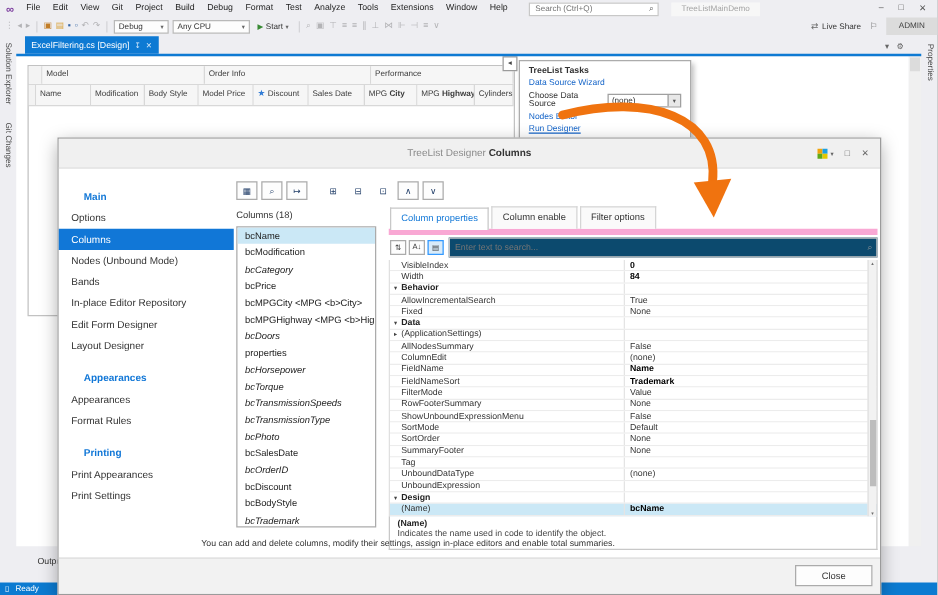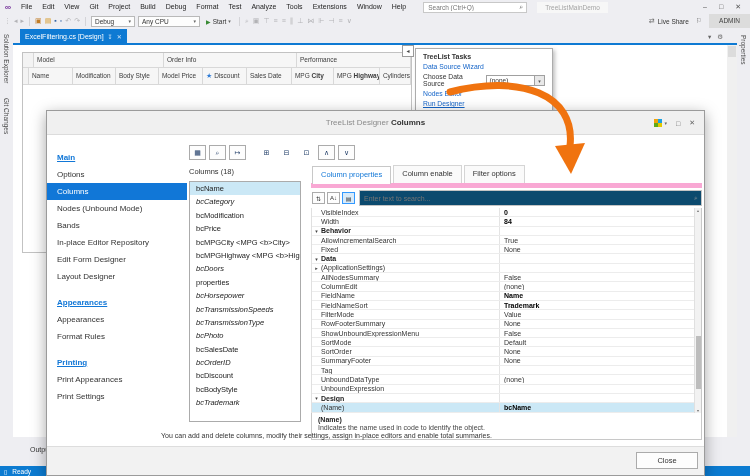--- a/index.html
+++ b/index.html
@@ -75,21 +75,21 @@
   .dlg-title .pre { color:#8A8A8A; white-space:pre; }
   .dlg-title .bold { color:#333; font-weight:bold; }
   .dlg-ctls { position:absolute; right:9px; top:0; height:24px; display:flex; align-items:center; gap:9px; color:#666; font-size:7px; }
   .palette { display:inline-grid; grid-template-columns:4px 4px; grid-template-rows:4px 4px; }
   .palette i:nth-child(1){background:#F0A30A;} .palette i:nth-child(2){background:#1BA1E2;}
   .palette i:nth-child(3){background:#60A917;} .palette i:nth-child(4){background:#E3C800;}
   .dlg-body { position:absolute; left:0; top:24px; right:0; bottom:29px; background:#FFFFFF; }
 
   .dlg-nav { position:absolute; left:0; top:0; width:140px; bottom:0; padding-top:14px; }
   .nav-section { margin-bottom:9px; }
-  .nav-header { color:#1177D7; font-weight:bold; font-size:8px; padding:4px 10px;text-decoration:underline; }
+  .nav-header { color:#1177D7; font-weight:bold; font-size:8px; padding:4px 20px; }
   .nav-item { font-size:8px; color:#333; padding:4px 10px; white-space:nowrap; cursor:default; }
   .nav-item.selected { background:#1177D7; color:#fff; }
 
   .dlg-tools { position:absolute; left:142px; top:10px; display:flex; gap:3px; }
   .dtool { width:17px; height:15px; border:1px solid #ABABAB; background:#FDFDFD; color:#1F3C67; font-size:7px; display:flex; align-items:center; justify-content:center; }
   .dtool.flat { border-color:transparent; background:transparent; }
   .dlg-tools .gap { width:6px; }
   .cols-caption { position:absolute; left:142px; top:32px; font-size:7.5px; color:#333; }
   .cols-list { position:absolute; left:142px; top:46px; width:112px; height:241px; border:1px solid #ABABAB; background:#fff; overflow:hidden; }
   .col-item { height:13.4px; line-height:13.4px; font-size:7.5px; color:#222; padding-left:6px; white-space:nowrap; overflow:hidden; }
@@ -353,28 +353,29 @@
         <div class="dtool flat">⊞</div>
         <div class="dtool flat">⊟</div>
         <div class="dtool flat">⊡</div>
         <div class="dtool">∧</div>
         <div class="dtool">∨</div>
       </div>
       <div class="cols-caption">Columns (18)</div>
       <div class="cols-list">
 
       <div class="col-item selected">bcName</div>
+          <div class="col-item">bcModification</div>
           <div class="col-item italic">bcCategory</div>
-          <div class="col-item">bcModification</div>
           <div class="col-item">bcPrice</div>
           <div class="col-item">bcMPGCity &lt;MPG &lt;b&gt;City&gt;</div>
           <div class="col-item">bcMPGHighway &lt;MPG &lt;b&gt;Highway&gt;</div>
           <div class="col-item italic">bcDoors</div>
           <div class="col-item">properties</div>
           <div class="col-item italic">bcHorsepower</div>
+          <div class="col-item italic">bcTorque</div>
           <div class="col-item italic">bcTransmissionSpeeds</div>
           <div class="col-item italic">bcTransmissionType</div>
           <div class="col-item italic">bcPhoto</div>
           <div class="col-item">bcSalesDate</div>
           <div class="col-item italic">bcOrderID</div>
           <div class="col-item">bcDiscount</div>
           <div class="col-item">bcBodyStyle</div>
           <div class="col-item italic">bcTrademark</div>
         </div>
 

